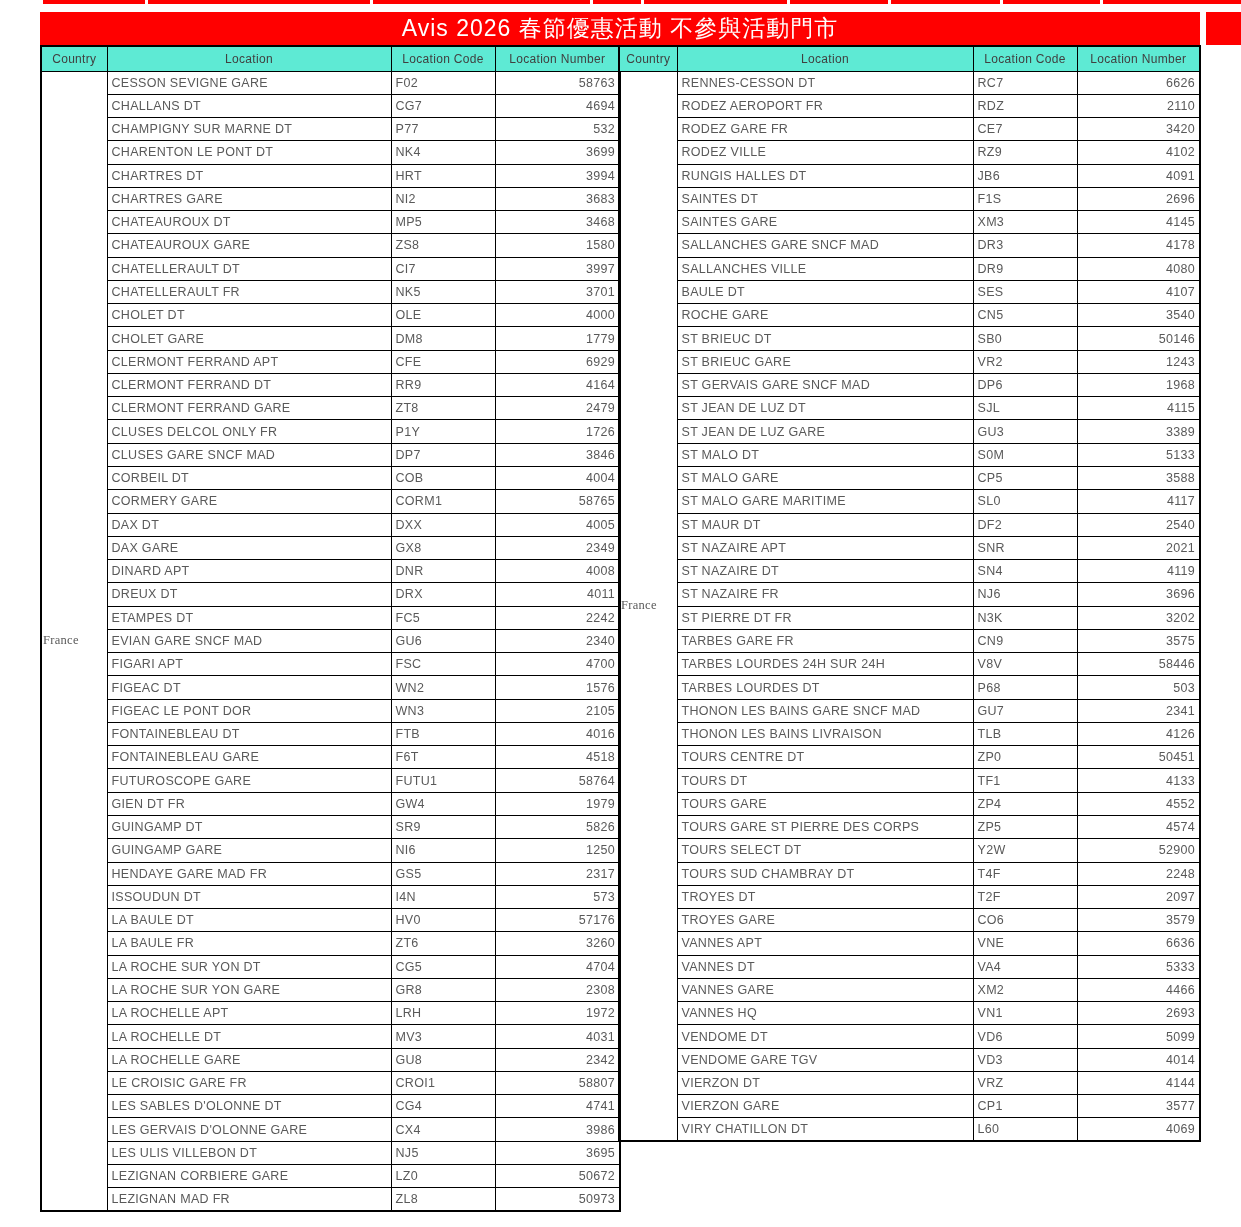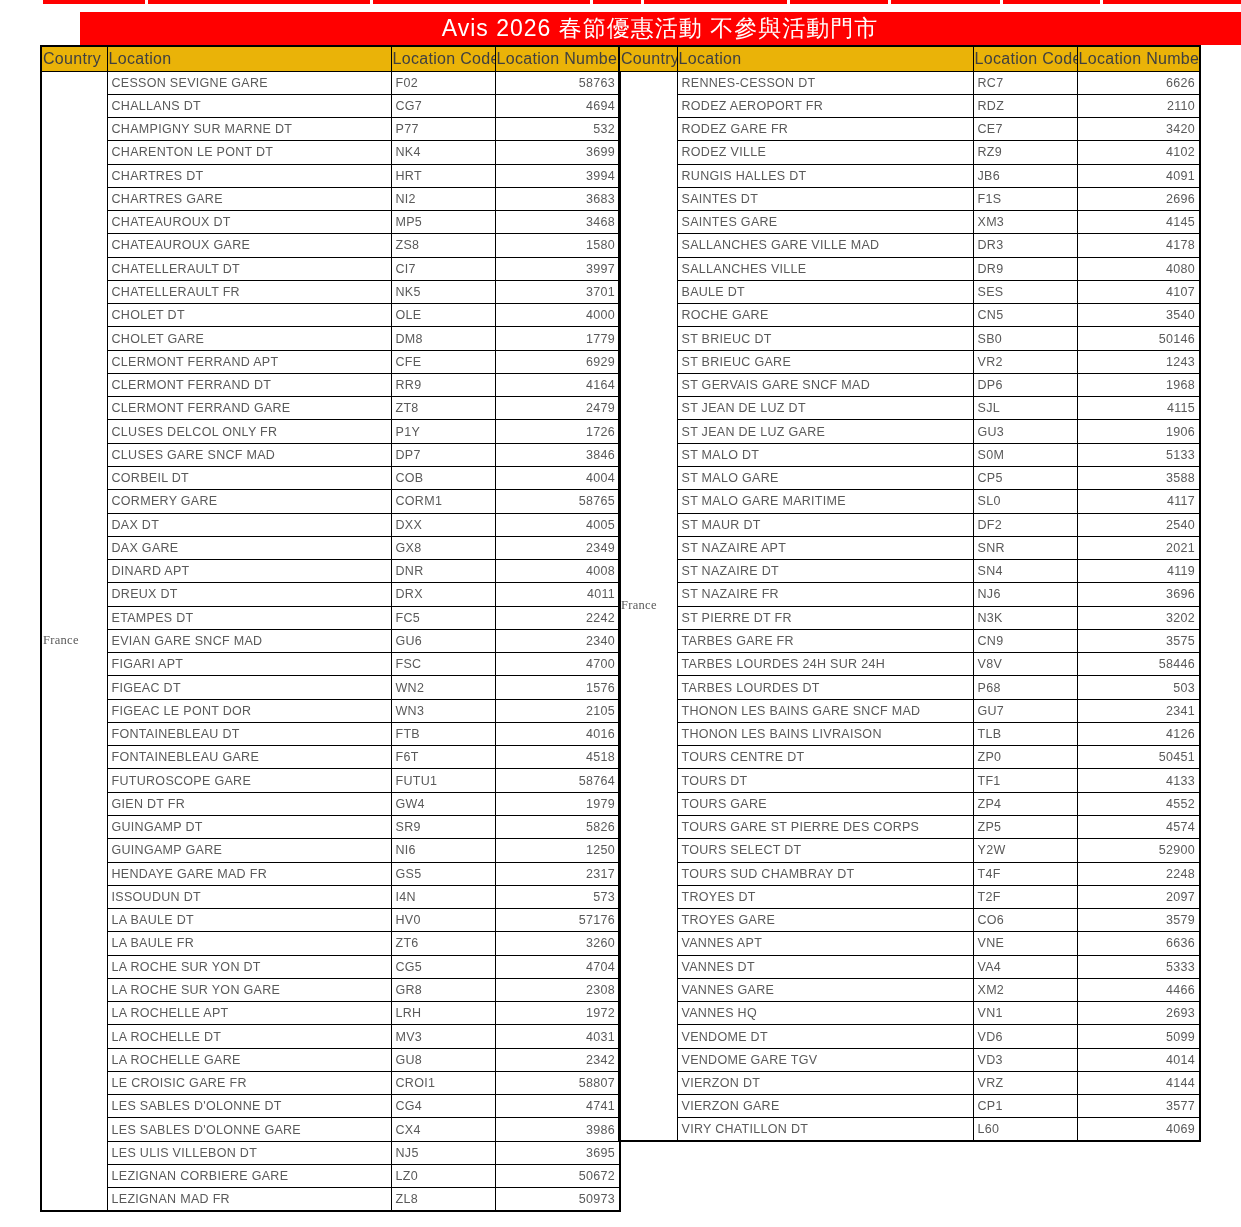--- a/index.html
+++ b/index.html
@@ -9,21 +9,21 @@
   }
   .sheet{position:relative;width:1241px;height:1227px;background:#ffffff;}
 
   
   .top-strip{position:absolute;left:43px;top:0;width:1198px;height:4px;background:#FF0000;}
   .top-strip .gap{position:absolute;top:0;width:3px;height:4px;background:#ffffff;}
 
   
   .banner{
     position:absolute;left:40px;top:12px;width:1160px;height:33px;background:#FF0000;
-    display:flex;align-items:center;justify-content:center;margin-left:40px;
+    display:flex;align-items:center;justify-content:center;
   }
   .banner span{
     color:#ffffff;font-size:23px;letter-spacing:1px;white-space:nowrap;
     font-family:"Liberation Sans", sans-serif;
   }
   .banner-sliver{position:absolute;left:1206px;top:12px;width:35px;height:33px;background:#FF0000;}
 
   
   table.loc-table{
     position:absolute;top:45px;border-collapse:collapse;table-layout:fixed;
@@ -31,22 +31,22 @@
   }
   table.loc-table.left{left:40px;width:579px;}
   table.loc-table.right{left:618px;width:581px;}
   .loc-table th,.loc-table td{
     border:1px solid #000000;overflow:hidden;white-space:nowrap;
     font-family:"Liberation Sans", sans-serif;
   }
   .loc-table thead tr{height:25px;}
   .loc-table tbody tr{height:23.27px;}
   .loc-table th{
-    background:#eab308;color:#404040;font-weight:normal;font-size:16px;
-    letter-spacing:0.3px;text-align:left;
+    background:#5eead4;color:#404040;font-weight:normal;font-size:12px;
+    letter-spacing:0.3px;text-align:center;
   }
   .loc-table td{color:#595959;font-size:12.5px;letter-spacing:0.3px;}
   .loc-table td.country{text-align:left;vertical-align:middle;font-family:Liberation Serif, serif;}
   .loc-table td.loc{text-align:left;padding-left:4px;}
   .loc-table td.code{text-align:left;padding-left:4px;}
   .loc-table td.num{text-align:right;padding-right:4px;}
 </style>
 </head>
 <body>
 
@@ -304,21 +304,21 @@
           <td class="loc">LE CROISIC GARE FR</td>
           <td class="code">CROI1</td>
           <td class="num">58807</td>
         </tr>
         <tr>
           <td class="loc">LES SABLES D'OLONNE DT</td>
           <td class="code">CG4</td>
           <td class="num">4741</td>
         </tr>
         <tr>
-          <td class="loc">LES SABLES D'OLONNE GARE</td>
+          <td class="loc">LES GERVAIS D'OLONNE GARE</td>
           <td class="code">CX4</td>
           <td class="num">3986</td>
         </tr>
         <tr>
           <td class="loc">LES ULIS VILLEBON DT</td>
           <td class="code">NJ5</td>
           <td class="num">3695</td>
         </tr>
         <tr>
           <td class="loc">LEZIGNAN CORBIERE GARE</td>
@@ -378,21 +378,21 @@
           <td class="loc">SAINTES DT</td>
           <td class="code">F1S</td>
           <td class="num">2696</td>
         </tr>
         <tr>
           <td class="loc">SAINTES GARE</td>
           <td class="code">XM3</td>
           <td class="num">4145</td>
         </tr>
         <tr>
-          <td class="loc">SALLANCHES GARE VILLE MAD</td>
+          <td class="loc">SALLANCHES GARE SNCF MAD</td>
           <td class="code">DR3</td>
           <td class="num">4178</td>
         </tr>
         <tr>
           <td class="loc">SALLANCHES VILLE</td>
           <td class="code">DR9</td>
           <td class="num">4080</td>
         </tr>
         <tr>
           <td class="loc">BAULE DT</td>
@@ -420,21 +420,21 @@
           <td class="num">1968</td>
         </tr>
         <tr>
           <td class="loc">ST JEAN DE LUZ DT</td>
           <td class="code">SJL</td>
           <td class="num">4115</td>
         </tr>
         <tr>
           <td class="loc">ST JEAN DE LUZ GARE</td>
           <td class="code">GU3</td>
-          <td class="num">1906</td>
+          <td class="num">3389</td>
         </tr>
         <tr>
           <td class="loc">ST MALO DT</td>
           <td class="code">S0M</td>
           <td class="num">5133</td>
         </tr>
         <tr>
           <td class="loc">ST MALO GARE</td>
           <td class="code">CP5</td>
           <td class="num">3588</td>

